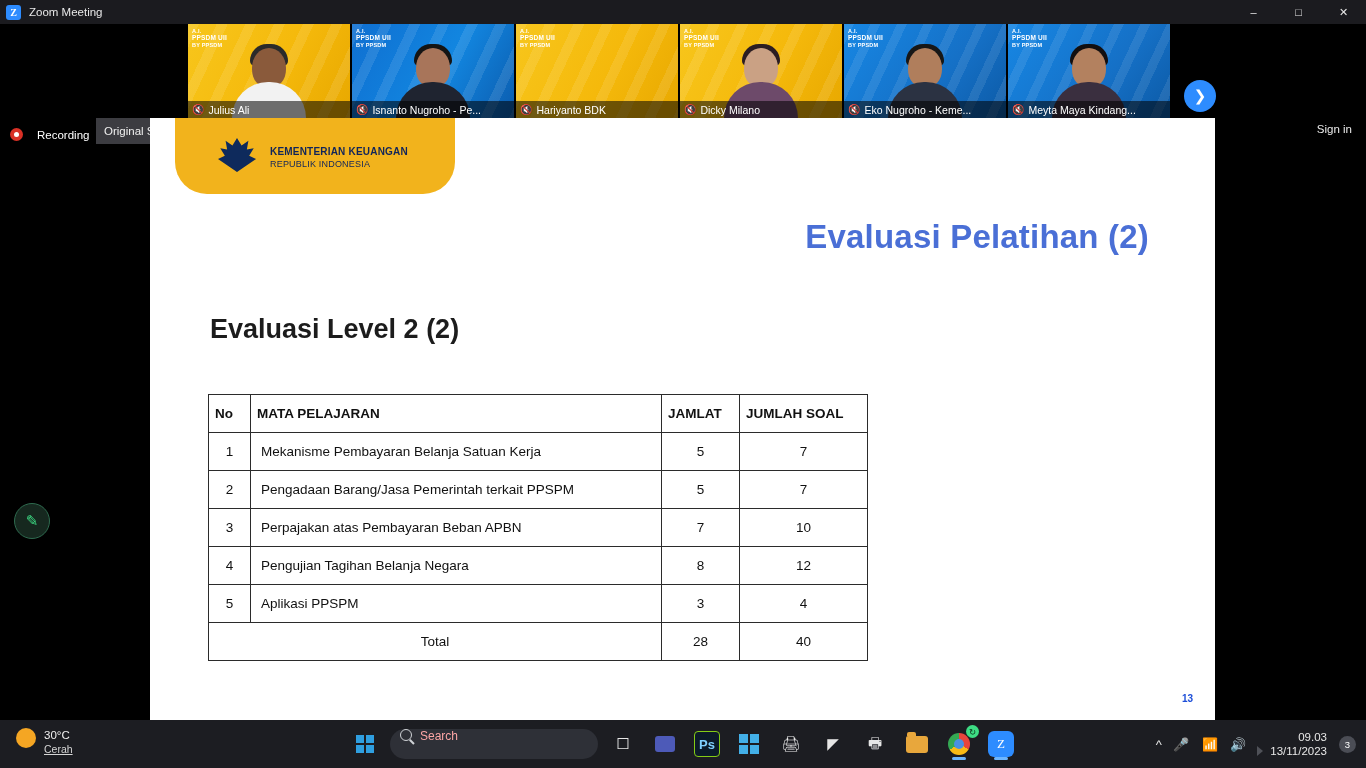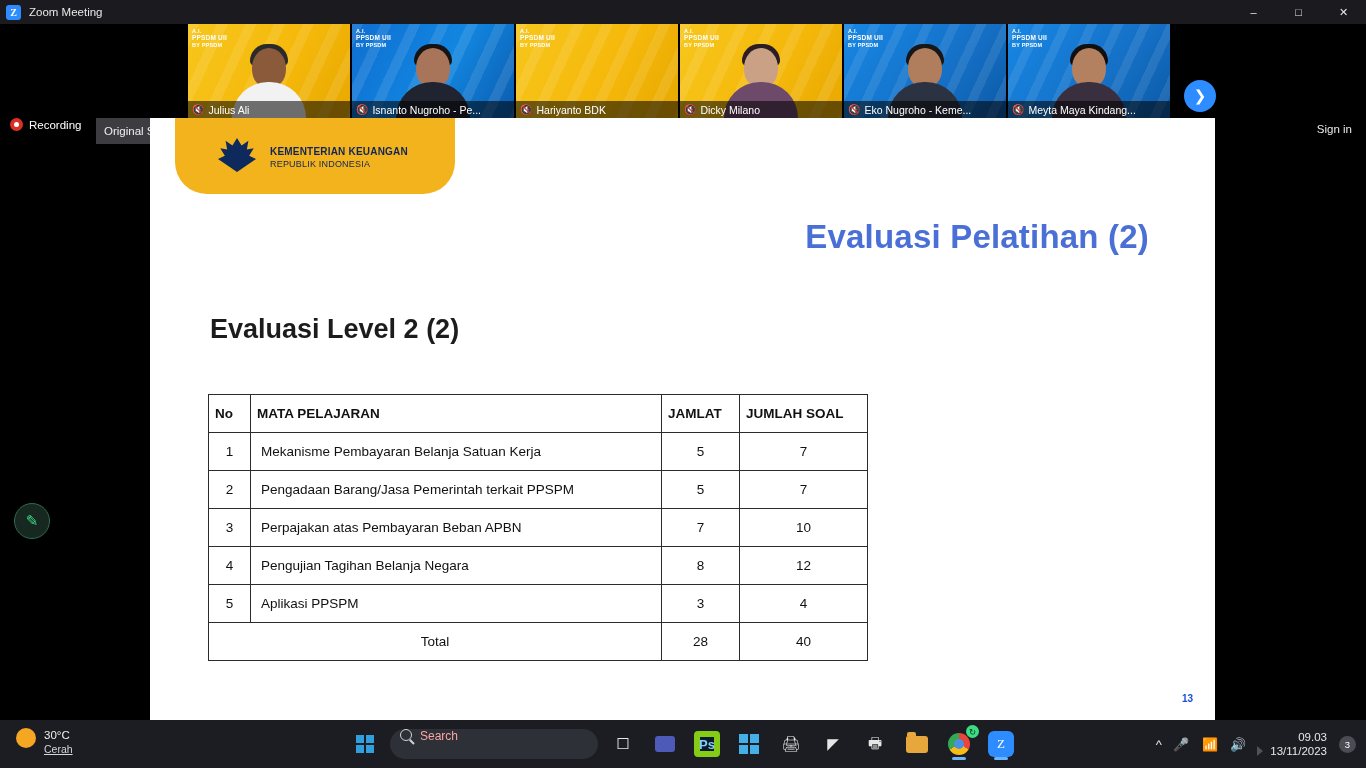--- a/index.html
+++ b/index.html
@@ -93,22 +93,22 @@
     display: flex; align-items: center; justify-content: center;
     font-size: 15px; z-index: 8;
   }
 
   
   #meetbar {
     position: absolute; top: 118px; left: 0; width: 1366px; height: 26px;
     background: #000; color: #fff;
   }
   #rec-indicator {
-    position: absolute; left: 10px; top: 0; display: flex;
-    align-items: flex-end; gap: 6px;
+    position: absolute; left: 10px; top: 10px; display: flex;
+    align-items: flex-end; gap: 14px;
   }
   #rec-dot {
     width: 13px; height: 13px; border-radius: 50%; background: #d93025;
     position: relative;
   }
   #rec-dot:after {
     content: ""; position: absolute; left: 4px; top: 4px; width: 5px;
     height: 5px; background: #fff; border-radius: 50%;
   }
   #rec-label { font-size: 11.5px; }
@@ -224,21 +224,21 @@
   }
   #search-box .mag {
     width: 12px; height: 12px; border: 1.6px solid #cfd2d6;
     border-radius: 50%; position: relative;
   }
   #search-box .mag:after {
     content: ""; position: absolute; right: -4px; bottom: -3px;
     width: 6px; height: 1.6px; background: #cfd2d6; transform: rotate(45deg);
   }
   .app-ps { color: #7fd0ff; font-weight: bold; font-size: 13px;
-    border: 6px solid #84cc16; border-radius: 4px; width: 26px; height: 26px;
+    border: 1px solid #84cc16; border-radius: 4px; width: 26px; height: 26px;
     display: flex; align-items: center; justify-content: center; background:#0c1b2a;}
   .app-store { width: 20px; height: 20px; display: grid;
     grid-template-columns: 9px 9px; grid-template-rows: 9px 9px; gap: 2px; }
   .app-store i { background: #43b0e8; }
   .app-folder {
     width: 22px; height: 17px; background: #e8a73c; border-radius: 2px 3px 3px 3px;
     position: relative;
   }
   .app-folder:before {
     content:""; position:absolute; top:-4px; left:1px; width:9px; height:4px;

